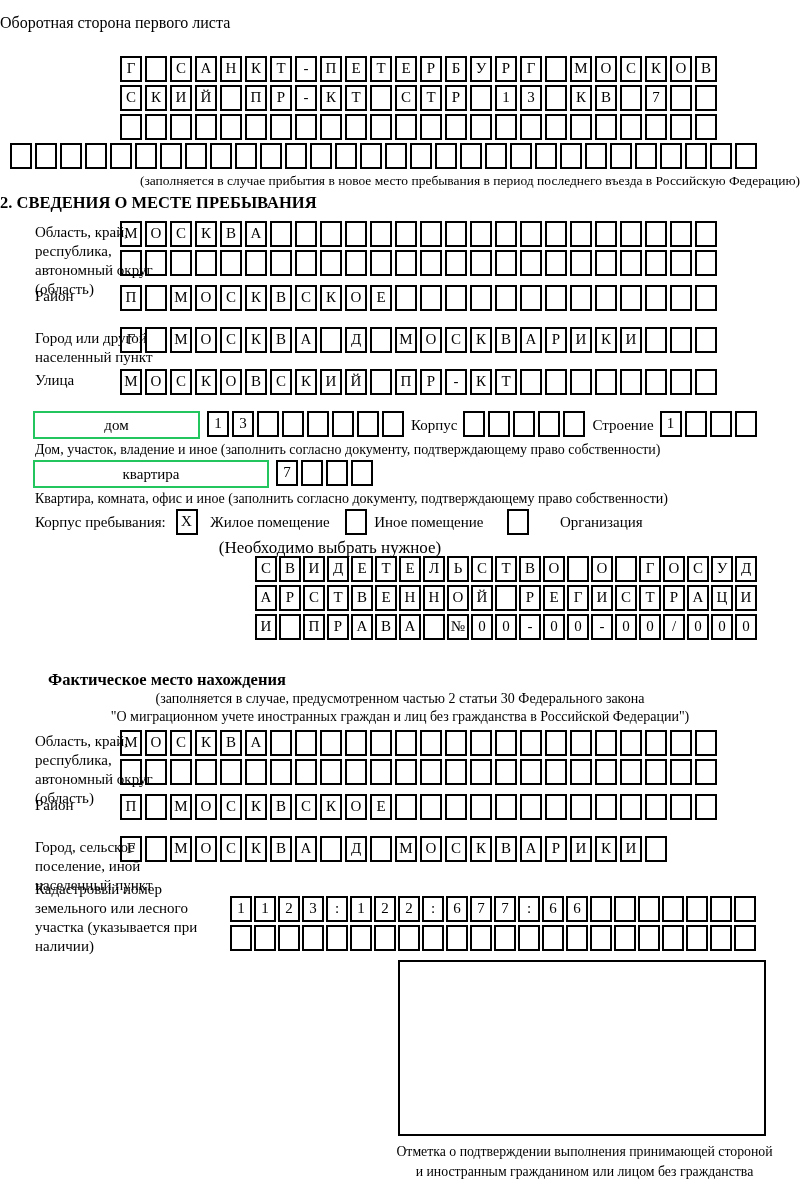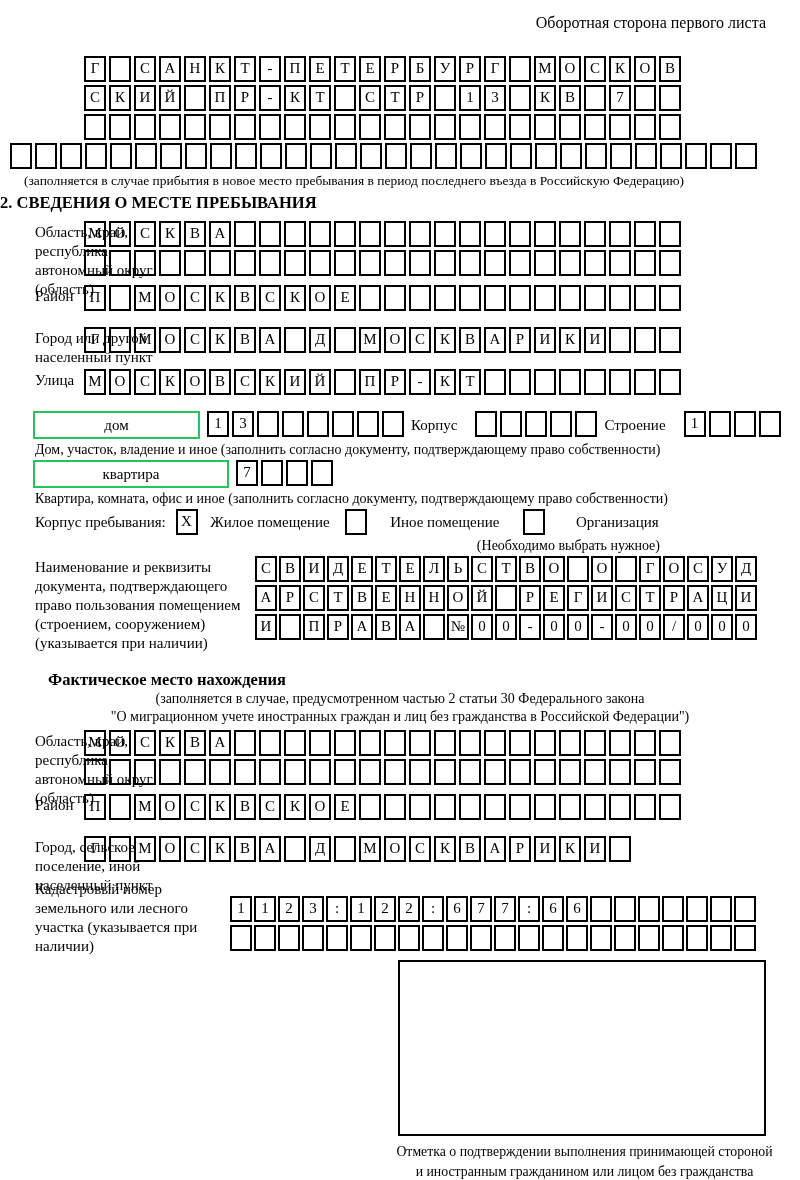--- a/index.html
+++ b/index.html
@@ -2,31 +2,31 @@
 <html><head>
 <meta charset="utf-8">
 <style>
   * { margin:0; padding:0; box-sizing:border-box; }
   html,body { background:#ffffff; }
   body {
     width:800px; height:1180px; overflow:hidden;
     font-family:"Liberation Serif", serif;
     color:#000; position:relative;
   }
-  .top-title { padding:14px 34px 0 8px; text-align:right; font-size:16px; }
+  .top-title { padding:14px 34px 0 0; text-align:left; font-size:16px; }
   .section-title { text-align:left; font-weight:bold; font-size:16.5px; margin-top:4px; }
-  .note { font-size:13.5px; text-align:left; margin-top:1px;margin-left:24px; }
+  .note { font-size:13.5px; text-align:right; margin-top:1px; }
   .note-left { font-size:14px; margin:1px 0 2px 35px; }
   
   .field { position:relative; }
   .flabel { position:absolute; left:35px; top:2px; width:120px; font-size:15px; line-height:19px; }
   .flabel.w145 { width:148px; }
   .flabel.w205 { width:210px; }
   .flabel.w185 { width:188px; }
-  .grid { margin-left:84px; }
+  .grid { margin-left:120px; }
   .grid.g255 { margin-left:255px; }
   .grid.g230 { margin-left:230px; }
   .grid.g10 { margin-left:10px; }
   .cellrow { white-space:nowrap; height:29px; }
   .cell {
     display:inline-block; width:22px; height:26px; margin-right:3px;
     border:2px solid #000; vertical-align:top;
     text-align:center; font-size:15px; line-height:21px;
   }
   .tight .cell { margin-right:2px; }
@@ -35,26 +35,26 @@
   .h29  { height:42px; }
   .h104 { height:104px; }
   .h76  { height:76px; }
   
   .inline-row { margin-left:33px; white-space:nowrap; height:30px; font-size:15px; }
   .label-box {
     display:inline-block; height:28px; border:2px solid #22c55e;
     text-align:center; line-height:24px; vertical-align:top; margin-right:7px;
   }
   .lb-house { width:167px; }
-  .lb-apt { width:196px; }
-  .inline-cap { display:inline-block; vertical-align:top; line-height:28px; padding:0 18px 0 4px; }
+  .lb-apt { width:236px; }
+  .inline-cap { display:inline-block; vertical-align:top; line-height:28px; padding:0 6px 0 4px; }
   
   .stay-row { margin-left:35px; white-space:nowrap; height:29px; font-size:15px; }
   .stay-row .txt { display:inline-block; vertical-align:top; line-height:27px; }
-  .stay-note { width:660px; text-align:right; font-size:14px; height:18px; }
+  .stay-note { width:660px; text-align:center; font-size:17px; height:18px; }
   
   .center-note { text-align:center; font-size:14px; line-height:18px; }
   .stamp-box { margin:6px 0 0 398px; width:368px; height:176px; border:2px solid #000; }
   .stamp-note { margin:6px 0 0 392px; width:385px; text-align:center; font-size:13.8px; line-height:20px; }
   .mt24 { margin-top:24px; }
   .mt8 { margin-top:8px; }
   .mt10 { margin-top:10px;margin-left:48px; }
 </style>
 </head>
 <body>
@@ -112,28 +112,27 @@
 <div class="inline-row">
   <span class="label-box lb-apt">квартира</span><span class="cellrow" style="display:inline-block"><span class="cell">7</span><span class="cell"></span><span class="cell"></span><span class="cell"></span></span>
 </div>
 <div class="note-left">Квартира, комната, офис и иное (заполнить согласно документу, подтверждающему право собственности)</div>
 
 <div class="stay-row">
   <span class="txt">Корпус пребывания:</span>
   <span class="cell" style="margin-left:6px">X</span>
   <span class="txt" style="margin-left:6px">Жилое помещение</span>
   <span class="cell" style="margin-left:12px"></span>
-  <span class="txt" style="margin-left:16px">Иное помещение</span>
+  <span class="txt" style="margin-left:0">Иное помещение</span>
   <span class="cell" style="margin-left:20px"></span>
   <span class="txt" style="margin-left:24px">Организация</span>
 </div>
 <div class="stay-note">(Необходимо выбрать нужное)</div>
 
 <div class="field h104">
-  <div class="flabel w205">Наименование и реквизиты документа, подтверждающего право пользования помещением (строением, сооружением) (указывается при наличии)</div>
   <div class="grid g255 tight">
     <div class="cellrow"><span class="cell">С</span><span class="cell">В</span><span class="cell">И</span><span class="cell">Д</span><span class="cell">Е</span><span class="cell">Т</span><span class="cell">Е</span><span class="cell">Л</span><span class="cell">Ь</span><span class="cell">С</span><span class="cell">Т</span><span class="cell">В</span><span class="cell">О</span><span class="cell"></span><span class="cell">О</span><span class="cell"></span><span class="cell">Г</span><span class="cell">О</span><span class="cell">С</span><span class="cell">У</span><span class="cell">Д</span></div>
     <div class="cellrow"><span class="cell">А</span><span class="cell">Р</span><span class="cell">С</span><span class="cell">Т</span><span class="cell">В</span><span class="cell">Е</span><span class="cell">Н</span><span class="cell">Н</span><span class="cell">О</span><span class="cell">Й</span><span class="cell"></span><span class="cell">Р</span><span class="cell">Е</span><span class="cell">Г</span><span class="cell">И</span><span class="cell">С</span><span class="cell">Т</span><span class="cell">Р</span><span class="cell">А</span><span class="cell">Ц</span><span class="cell">И</span></div>
     <div class="cellrow"><span class="cell">И</span><span class="cell"></span><span class="cell">П</span><span class="cell">Р</span><span class="cell">А</span><span class="cell">В</span><span class="cell">А</span><span class="cell"></span><span class="cell">№</span><span class="cell">0</span><span class="cell">0</span><span class="cell">-</span><span class="cell">0</span><span class="cell">0</span><span class="cell">-</span><span class="cell">0</span><span class="cell">0</span><span class="cell">/</span><span class="cell">0</span><span class="cell">0</span><span class="cell">0</span></div>
   </div>
 </div>
 
 <div class="section-title mt10">Фактическое место нахождения</div>
 <div class="center-note">(заполняется в случае, предусмотренном частью 2 статьи 30 Федерального закона</div>
 <div class="center-note">"О миграционном учете иностранных граждан и лиц без гражданства в Российской Федерации")</div>

